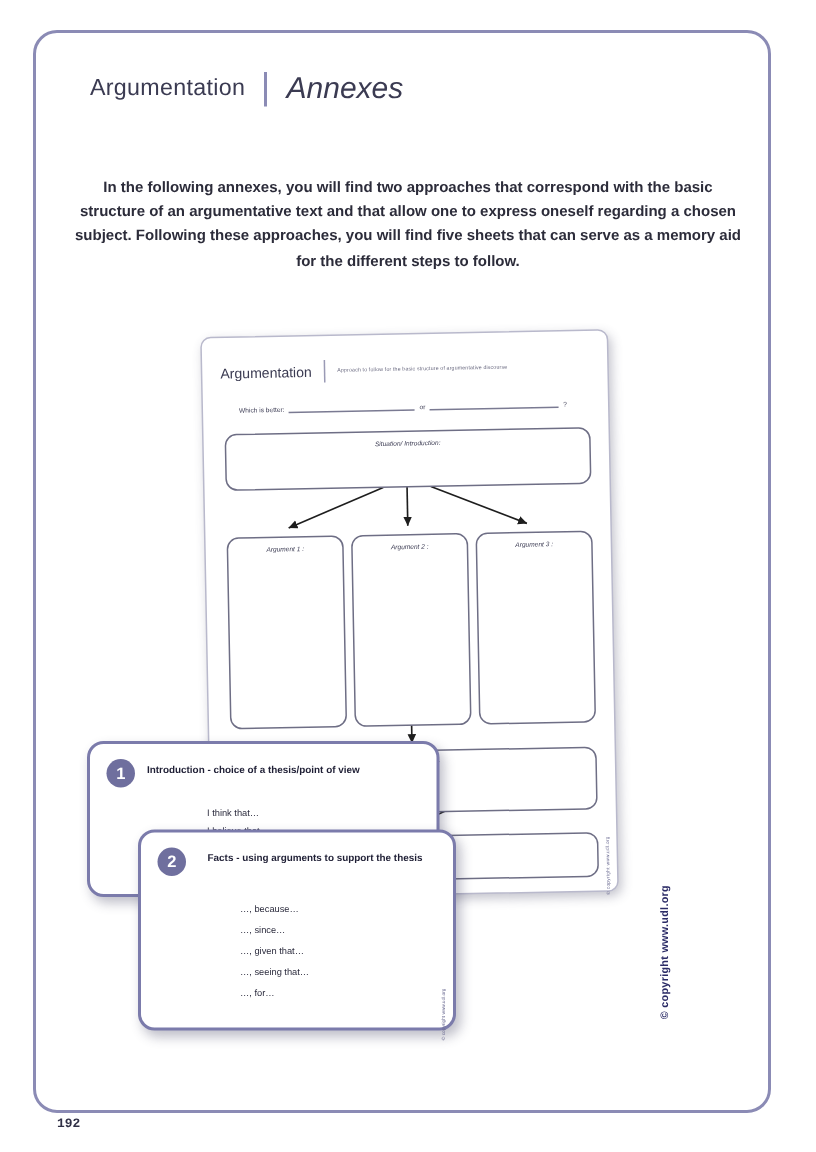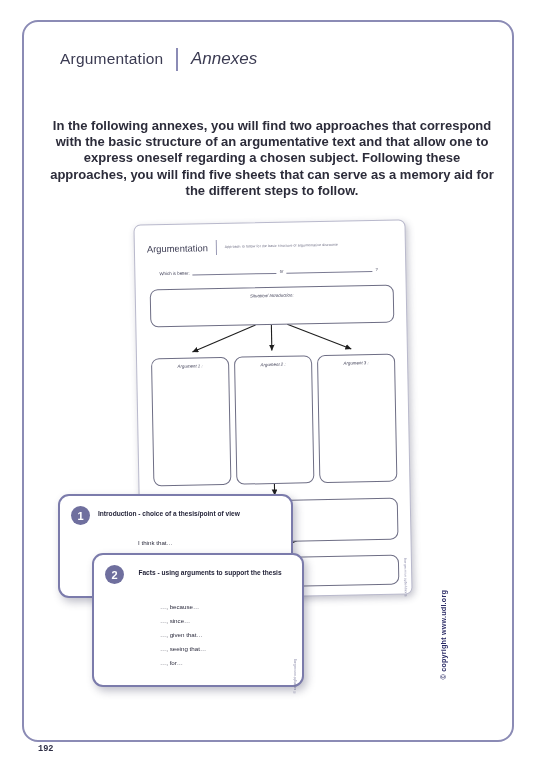--- a/index.html
+++ b/index.html
@@ -37,32 +37,32 @@
   .header-title {
     font-size: 15.5px;
     color: #3b3b52;
     letter-spacing: .2px;
   }
   .header-divider {
     width: 1.6px; height: 23px;
     background: #8b8bb5;
   }
   .header-subtitle {
-    font-size: 17px;
+    font-size: 20px;
     font-style: italic;
     color: #3b3b52;
   }
 
   
   .intro {
     position: absolute;
     left: 48px; top: 118px;
     width: 448px;
     text-align: center;
-    font-size: 13px;
+    font-size: 10px;
     line-height: 16.2px;
     color: #2c2c3a;
     font-weight: 600;
   }
 
   
   .worksheet-wrap {
     position: absolute;
     left: 137px; top: 222px;
     width: 272px; height: 375px;

